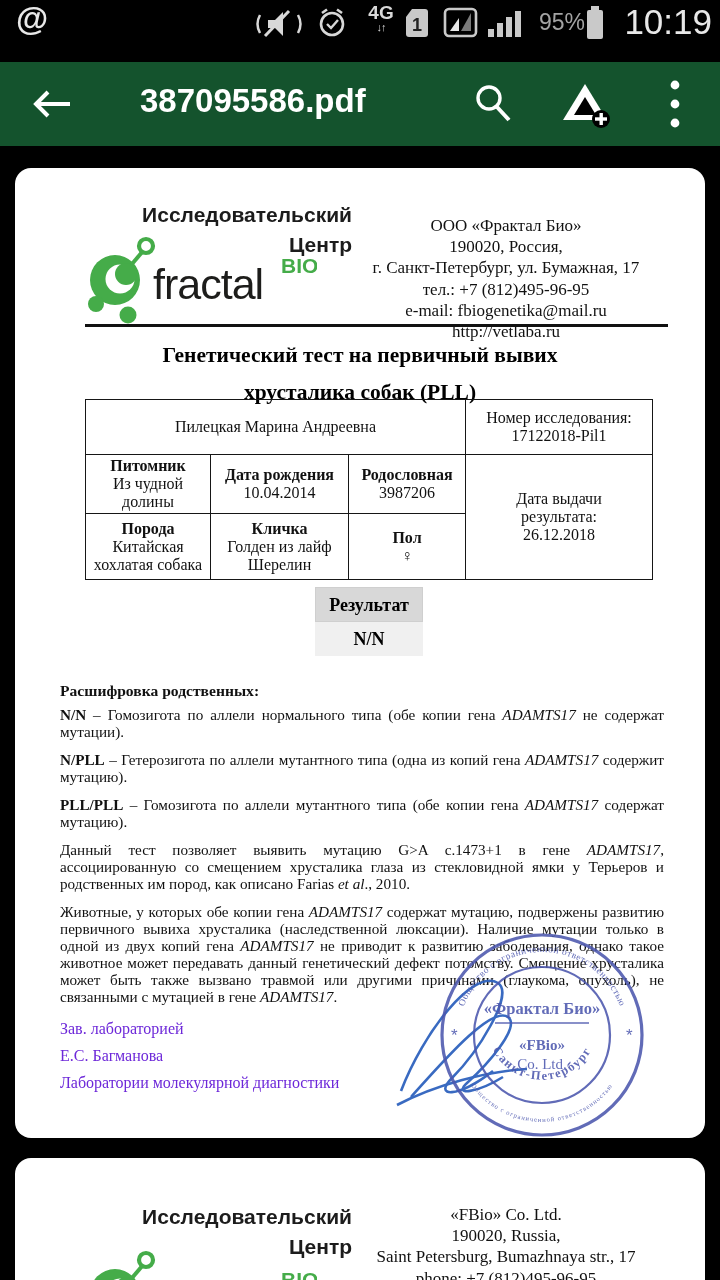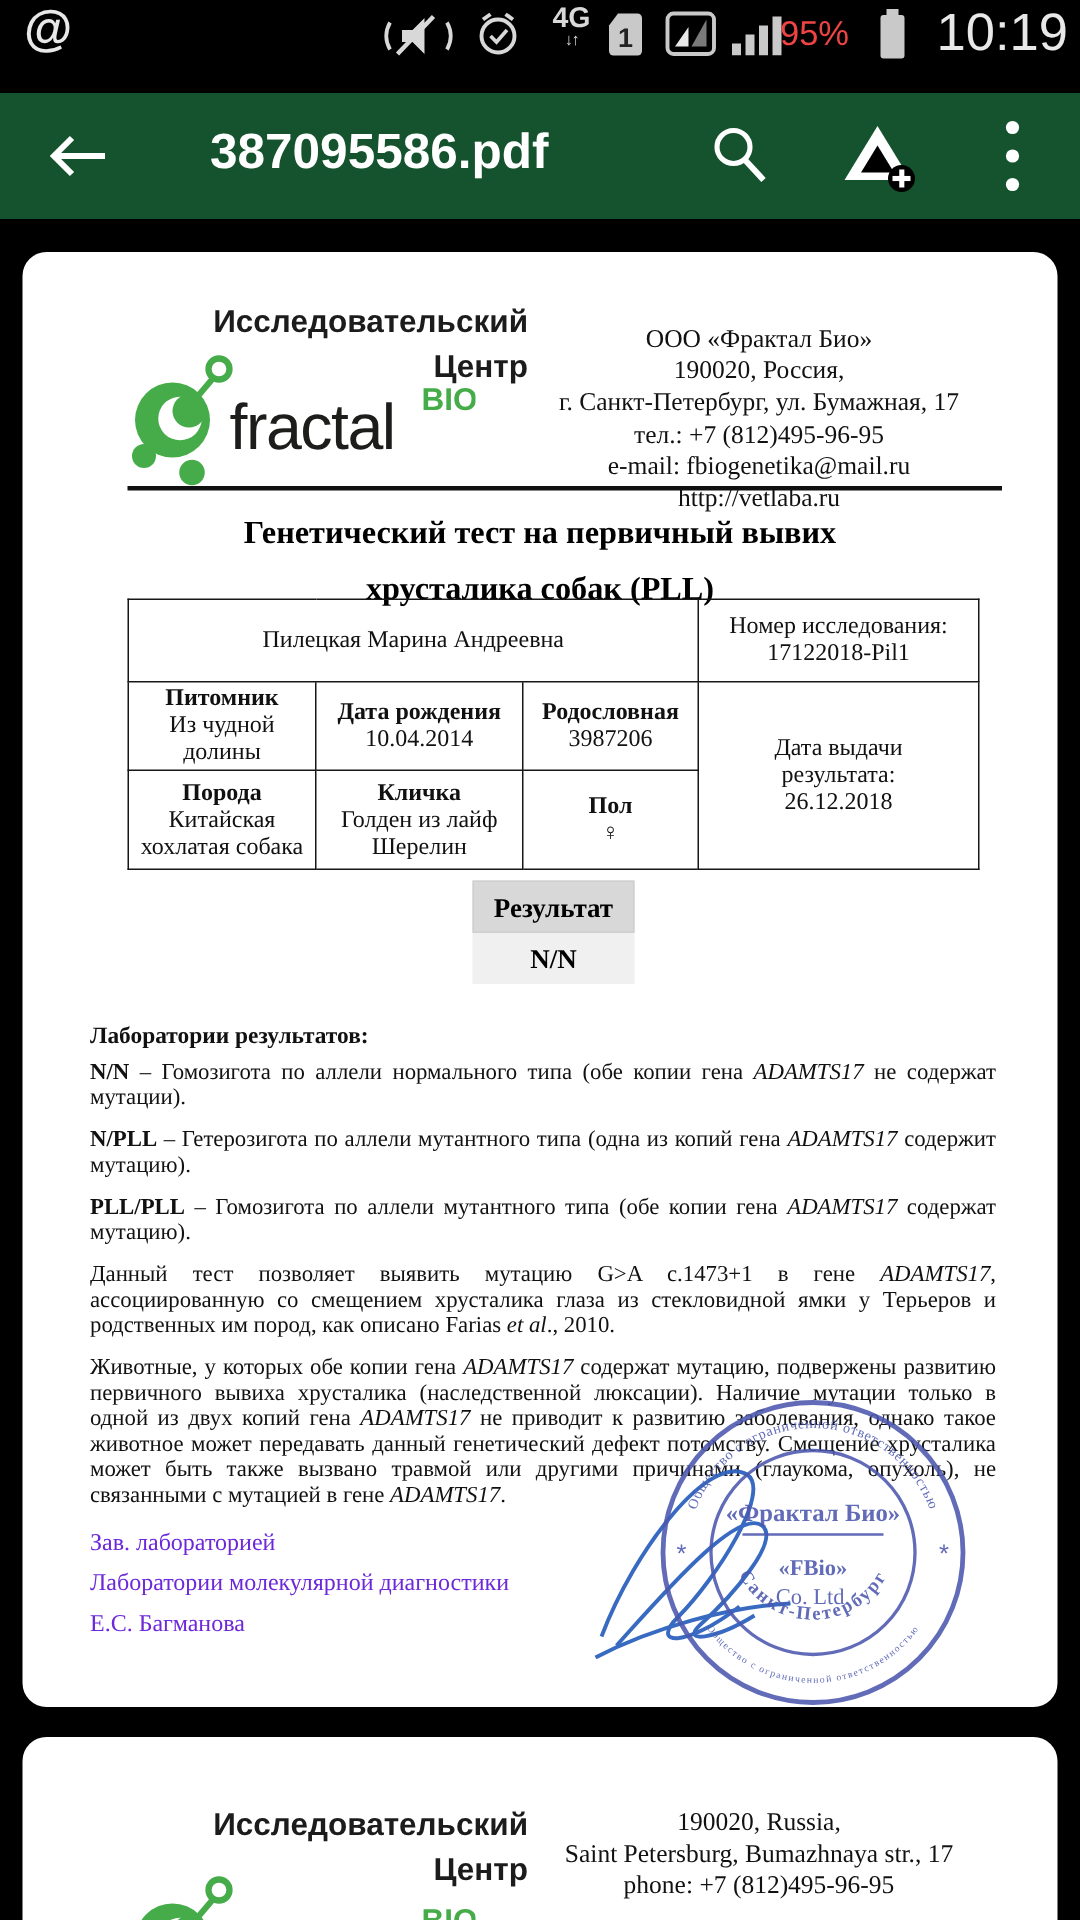--- a/index.html
+++ b/index.html
@@ -8,21 +8,21 @@
     position:relative; width:720px; height:1280px; background:#000;
     overflow:hidden; font-family:"Liberation Sans", sans-serif;
   }
   
   .statusbar { position:absolute; left:0; top:0; width:720px; height:46px; background:#000; }
   .at { position:absolute; left:16px; top:0px; font-size:33px; font-weight:bold; color:#e8e8e8; }
   .sicon { position:absolute; top:7px; }
   .net4g { position:absolute; left:362px; top:3px; width:38px; text-align:center; color:#d8d8d8; }
   .net4g .g { font-size:19px; font-weight:bold; line-height:19px; display:block;}
   .net4g .arr { font-size:11px; line-height:10px; display:block; letter-spacing:-1px;}
-  .pct { position:absolute; left:520px; top:9px; font-size:23px; color:#ef4444; }
+  .pct { position:absolute; left:539px; top:9px; font-size:23px; color:#a3a3a3; }
   .clock { position:absolute; right:8px; top:2px; font-size:35px; color:#e8e8e8; }
   
   .toolbar { position:absolute; left:0; top:62px; width:720px; height:84px; background:#14532d; }
   .tbtitle { position:absolute; left:140px; top:20px; font-size:33px; font-weight:bold; color:#fff; }
   .tbicon { position:absolute; top:18px; cursor:pointer; }
   
   .viewport { position:absolute; left:0; top:146px; width:720px; height:1134px; background:#000; }
   .pdfpage { position:absolute; left:15px; width:690px; background:#fff;border-radius:16px; }
   #page1 { top:22px; height:970px; }
   #page2 { top:1012px; height:380px; }
@@ -231,32 +231,32 @@
         </tr>
       </tbody>
         </table>
 
       <div class="result">
         <div class="hd">Результат</div>
         <div class="vl">N/N</div>
       </div>
 
       <div class="textblock">
-        <h4>Лаборатории результатов:</h4>
+        <h4>Расшифровка родственных:</h4>
         <p><span style="font-weight: bold;">N/N</span><span> – Гомозигота по аллели нормального типа (обе копии гена </span><span style="font-style: italic;">ADAMTS17</span><span> не содержат мутации).</span></p>
         <p><span style="font-weight: bold;">N/PLL</span><span> – Гетерозигота по аллели мутантного  типа (одна из копий гена </span><span style="font-style: italic;">ADAMTS17</span><span> содержит мутацию).</span></p>
         <p><span style="font-weight: bold;">PLL/PLL</span><span> – Гомозигота по аллели мутантного типа (обе копии гена </span><span style="font-style: italic;">ADAMTS17</span><span> содержат мутацию).</span></p>
         <p><span>Данный тест позволяет выявить мутацию  G&gt;A c.1473+1 в гене </span><span style="font-style: italic;">ADAMTS17</span><span>, ассоциированную со смещением хрусталика глаза из стекловидной ямки у Терьеров и родственных им пород, как описано Farias </span><span style="font-style: italic;">et al</span><span>., 2010.</span></p>
         <p><span>Животные, у которых обе копии гена </span><span style="font-style: italic;">ADAMTS17</span><span> содержат мутацию, подвержены развитию первичного вывиха хрусталика (наследственной люксации). Наличие мутации только в одной из двух копий гена </span><span style="font-style: italic;">ADAMTS17</span><span> не приводит к развитию заболевания, однако такое животное может передавать данный генетический дефект потомству. Смещение хрусталика может быть также вызвано травмой или другими причинами (глаукома, опухоль), не связанными с мутацией в гене </span><span style="font-style: italic;">ADAMTS17</span><span>.</span></p>
       </div>
 
       <div class="signatory">
         <div>Зав. лабораторией</div>
+        <div>Е.С. Багманова</div>
         <div>Лаборатории молекулярной диагностики</div>
-        <div>Е.С. Багманова</div>
       </div>
 
       <svg class="stampsig" width="270" height="225" viewBox="0 0 270 225">
         <defs>
           <path id="arcTop" d="M 64 122 A 83 83 0 0 1 230 122"></path>
           <path id="arcBottom" d="M 60 122 A 87 87 0 0 0 234 122"></path>
           <path id="arcCity" d="M 97 136 A 56 56 0 0 0 197 136"></path>
         </defs>
         <g stroke="#2F63BE" stroke-width="2.6" fill="none" opacity="0.95">
           <path d="M 6 178 C 28 120, 78 55, 103 70 C 120 81, 82 140, 57 165 C 38 184, 62 186, 98 158"></path>
@@ -295,20 +295,21 @@
         <circle cx="61" cy="14" r="7" fill="#fff" stroke="#45AC49" stroke-width="4.2"></circle>
         <circle cx="30" cy="48" r="25" fill="#45AC49"></circle>
         <circle cx="11" cy="72" r="8" fill="#45AC49"></circle>
         <circle cx="43" cy="83" r="8.5" fill="#45AC49"></circle>
         <circle cx="35" cy="47" r="14.5" fill="#fff"></circle>
         <circle cx="41" cy="42" r="11" fill="#45AC49"></circle>
         <text x="68" y="67" font-family="Liberation Sans, sans-serif" font-size="43" letter-spacing="-1" fill="#1d1d1b">fractal</text>
         <text x="196" y="41" font-family="Liberation Sans, sans-serif" font-size="21" font-weight="bold" fill="#45AC49">BIO</text>
       </svg>
       <div class="contact">
+        <div>«FBio» Co. Ltd.</div>
         <div>190020, Russia,</div>
         <div>Saint Petersburg, Bumazhnaya str., 17</div>
         <div>phone: +7 (812)495-96-95</div>
       </div>
     </div>
 
   </div>
 </div>
 
 </body></html>

